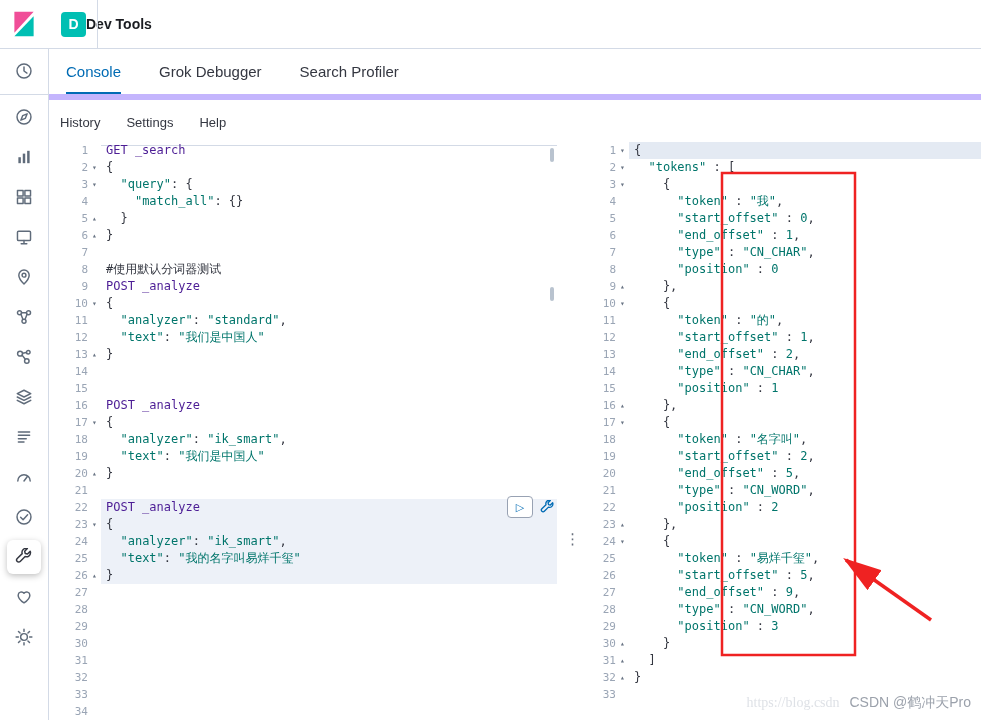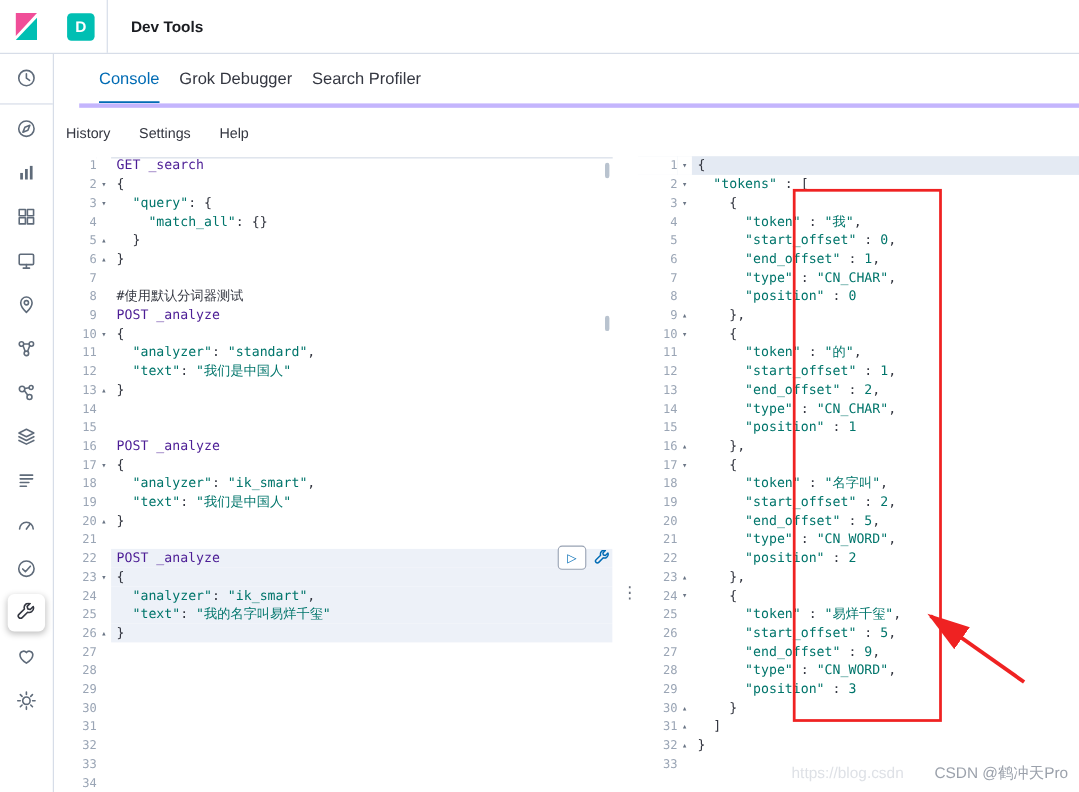--- a/index.html
+++ b/index.html
@@ -4,36 +4,36 @@
 <style>
   html,body{margin:0;padding:0;background:#fff;}
   body{width:981px;height:720px;overflow:hidden;font-family:"Liberation Sans",sans-serif;color:#343741;}
   .page{position:relative;width:981px;height:720px;background:#fff;overflow:hidden;}
 
   
   .header{position:absolute;top:0;left:0;right:0;height:48px;border-bottom:1px solid #d3dae6;background:#fff;display:flex;align-items:center;z-index:20;}
   .logo{width:48px;display:flex;justify-content:center;align-items:center;cursor:pointer;}
   .app-badge{width:25px;height:25px;margin-left:13px;border-radius:4px;background:#00BFB3;color:#fff;font-weight:bold;font-size:14px;display:flex;align-items:center;justify-content:center;}
   .hdiv{position:absolute;left:97px;top:0;bottom:0;width:1px;background:#d3dae6;}
-  .page-title{margin-left:33px;font-size:14px;font-weight:600;color:#1a1c21;}
+  .page-title{font-size:14px;font-weight:600;color:#1a1c21;}
 
   
   .sidebar{position:absolute;top:48px;left:0;width:48px;bottom:0;border-right:1px solid #d3dae6;background:#fff;z-index:15;}
   .side-cell{height:46px;display:flex;align-items:center;justify-content:center;border-bottom:1px solid #d3dae6;cursor:pointer;}
   .side-icons{padding-top:2px;}
   .side-item{height:40px;display:flex;align-items:center;justify-content:center;cursor:pointer;}
   .side-item.active .icon-box{background:#fff;border-radius:6px;box-shadow:0 2px 6px rgba(0,0,0,.25);width:34px;height:34px;display:flex;align-items:center;justify-content:center;}
   .icon-box{display:flex;align-items:center;justify-content:center;}
   .sic{stroke:#5f6b7a;fill:none;stroke-width:1.3;stroke-linecap:round;stroke-linejoin:round;}
   .sic-fill{fill:#5f6b7a;stroke:none;}
   .active .sic{stroke:#343741;}
 
   
   .main{position:absolute;top:48px;left:48px;right:0;bottom:0;background:#fff;}
-  .tabbar{height:46px;border-bottom:4px solid #c4b5fd;display:flex;align-items:stretch;padding-left:18px;gap:18px;margin-left:24px;}
+  .tabbar{height:46px;border-bottom:6px solid #c4b5fd;display:flex;align-items:stretch;padding-left:18px;gap:38px;}
   .tab{display:flex;align-items:center;font-size:15px;color:#343741;cursor:pointer;}
   .tab.active{color:#006BB4;font-weight:500;box-shadow:inset 0 -2px 0 #006BB4;}
   .menubar{height:45px;border-bottom:1px solid #d3dae6;display:flex;align-items:center;padding-left:12px;gap:26px;font-size:13px;}
   .menu-item{cursor:pointer;color:#343741;}
 
   
   .editors{position:absolute;top:92px;left:0;right:0;bottom:0;overflow:hidden;}
   .editor{position:absolute;top:0;bottom:0;padding-top:2px;font-family:"DejaVu Sans Mono",monospace;font-size:12px;overflow:hidden;}
   #req-editor{left:0;width:509px;}
   #resp-editor{left:532px;right:0;}
@@ -57,21 +57,21 @@
   .scroll-mark{position:absolute;left:502px;width:4px;background:#b9c3cf;border-radius:2px;z-index:6;}
   .sm1{top:8px;height:14px;}
   .sm2{top:147px;height:14px;}
 
   .divider{position:absolute;left:509px;width:23px;top:0;bottom:0;background:#fff;}
   .resizer{position:absolute;left:8px;top:390px;color:#69707d;font-size:15px;cursor:col-resize;}
 
   
   .annot{position:absolute;inset:0;z-index:50;pointer-events:none;}
   .watermark{position:absolute;right:10px;bottom:8px;z-index:40;font-size:14px;pointer-events:none;white-space:nowrap;}
-  .wm-url{color:rgba(195,201,210,.55);margin-right:24px;}
+  .wm-url{color:rgba(195,201,210,.55);margin-right:6px;font-family:Liberation Serif, serif;}
   .wm-credit{color:rgba(150,156,166,.95);}
 </style>
 </head>
 <body>
 
 <div class="page">
 
   <div class="header">
     <div class="logo">
       <svg width="28" height="28" viewBox="0 0 32 32">

